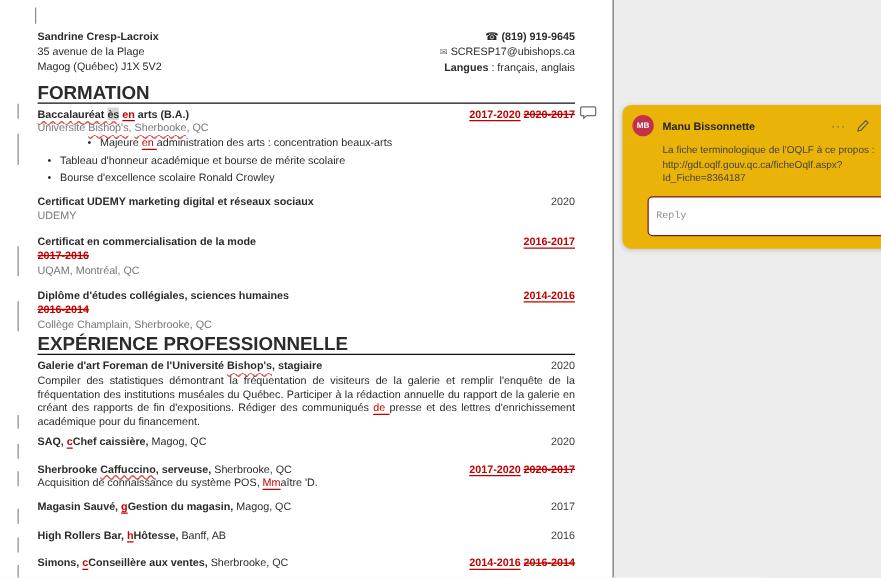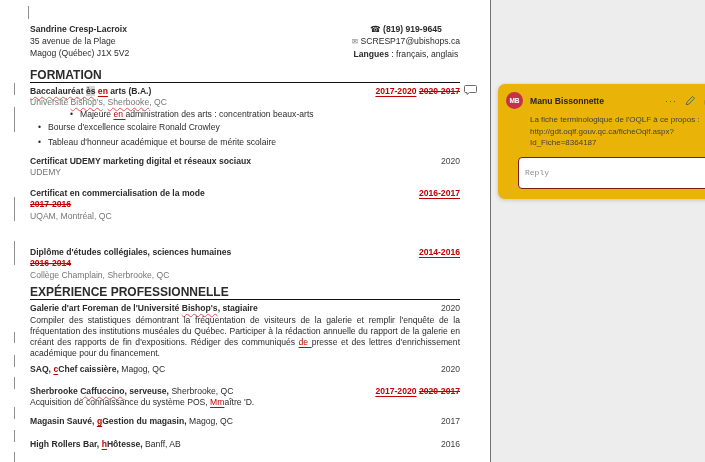--- a/index.html
+++ b/index.html
@@ -7,23 +7,23 @@
     width:705px;height:462px;position:relative;overflow:hidden;
     background:#ededed;
     font-family:"Liberation Sans","DejaVu Sans",sans-serif;
     font-size:8.6px;color:#2b2b2b;
     -webkit-font-smoothing:antialiased;
   }
   
   .doc{position:absolute;left:0;top:0;width:490px;height:462px;background:#fff;border-right:3px solid #737373}
   .content{position:absolute;left:30px;top:0;width:430px}
   .hdr{display:flex;justify-content:space-between;margin-top:23px;line-height:12px}
-  .hdr-right{text-align:center}
+  .hdr-right{text-align:right}
   .b{font-weight:700}
-  .heading{font-weight:700;font-size:12px;margin-top:9px;padding-bottom:1px;border-bottom:1.3px solid #111;line-height:12px}
+  .heading{font-weight:700;font-size:15px;margin-top:9px;padding-bottom:1px;border-bottom:1.3px solid #111;line-height:12px}
   .row{display:flex;justify-content:space-between;align-items:baseline;line-height:12px}
   .title{font-weight:700}
   .date-plain{color:#3f3f3f;white-space:nowrap}
   .school{color:#767676;line-height:11.5px}
   .bullet{line-height:11.8px;position:relative}
   .bullet::before{content:"\2022";margin-right:7px}
   .lvl2{margin-left:40px}
   .lvl1{margin-left:8px}
   .para{text-align:justify;line-height:10.8px;margin-top:1px}
   .oldline{line-height:11.5px}
@@ -104,37 +104,37 @@
     </div>
 
     <div class="heading">FORMATION</div>
 
     <div class="row" style="margin-top:2px">
       <span><span class="r-bold r-wavy">Baccalauréat </span><span class="r-bold r-wavy r-hl">ès</span><span class="r-bold"> </span><span class="r-bold r-ins">en</span><span class="r-bold"> arts (B.A.)</span></span>
       <span><span class="r-bold r-ins">2017-2020</span><span> </span><span class="r-bold r-del">2020-2017</span></span>
     </div>
     <div class="school"><span class="r-gray">Université </span><span class="r-gray r-wavy">Bishop's</span><span class="r-gray">, </span><span class="r-gray r-wavy">Sherbooke</span><span class="r-gray">, QC</span></div>
     <div class="bullet lvl2"><span>Majeure </span><span class="r-ins">en </span><span>administration des arts : concentration beaux-arts</span></div>
+    <div class="bullet lvl1" style="margin-top:3px">Tableau d'honneur académique et bourse de mérite scolaire</div>
     <div class="bullet lvl1" style="margin-top:2px">Bourse d'excellence scolaire Ronald Crowley</div>
-    <div class="bullet lvl1" style="margin-top:3px">Tableau d'honneur académique et bourse de mérite scolaire</div>
 
     <div class="row" style="margin-top:6px">
       <span class="title">Certificat UDEMY marketing digital et réseaux sociaux</span>
       <span class="date-plain">2020</span>
     </div>
     <div class="school">UDEMY</div>
 
     <div class="row" style="margin-top:9px">
       <span class="title">Certificat en commercialisation de la mode</span>
       <span><span class="r-bold r-ins">2016-2017</span></span>
     </div>
     <div class="oldline"><span class="r-bold r-del">2017-2016</span></div>
     <div class="school">UQAM, Montréal, QC</div>
 
-    <div class="row" style="margin-top:24px">
+    <div class="row" style="margin-top:8px">
       <span class="title">Diplôme d'études collégiales, sciences humaines</span>
       <span><span class="r-bold r-ins">2014-2016</span></span>
     </div>
     <div class="oldline"><span class="r-bold r-del">2016-2014</span></div>
     <div class="school">Collège Champlain, Sherbrooke, QC</div>
 
     <div class="heading" style="margin-top:5px">EXPÉRIENCE PROFESSIONNELLE</div>
 
     <div class="row" style="margin-top:2px">
       <span><span class="r-bold">Galerie d'art Foreman de l'Université </span><span class="r-bold r-wavy">Bishop's</span><span class="r-bold">, stagiaire</span></span>

